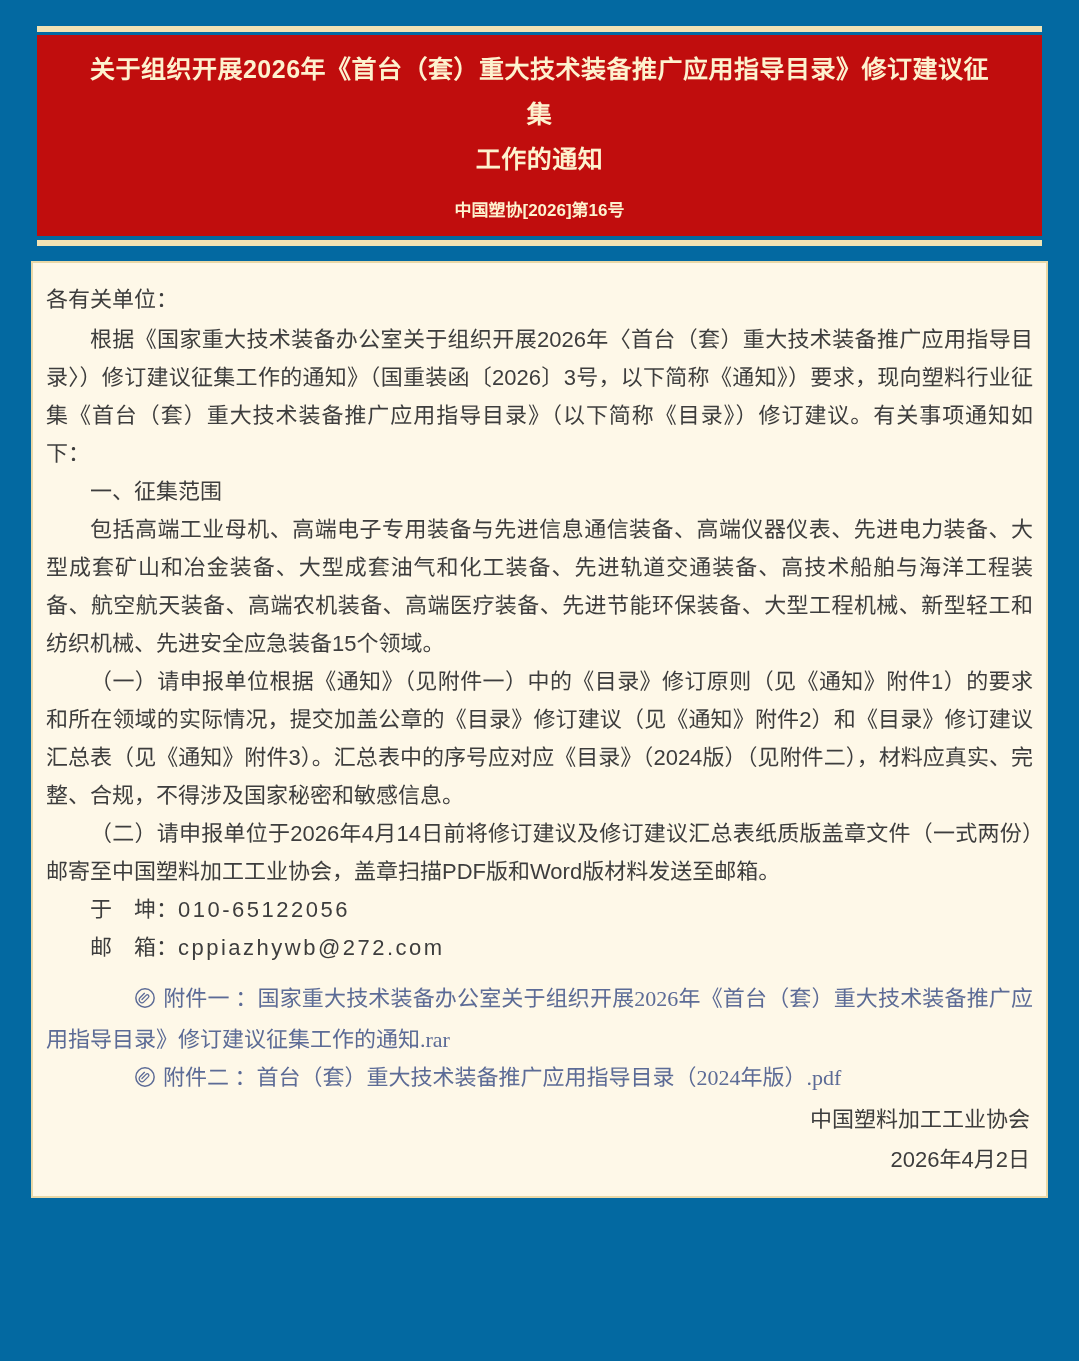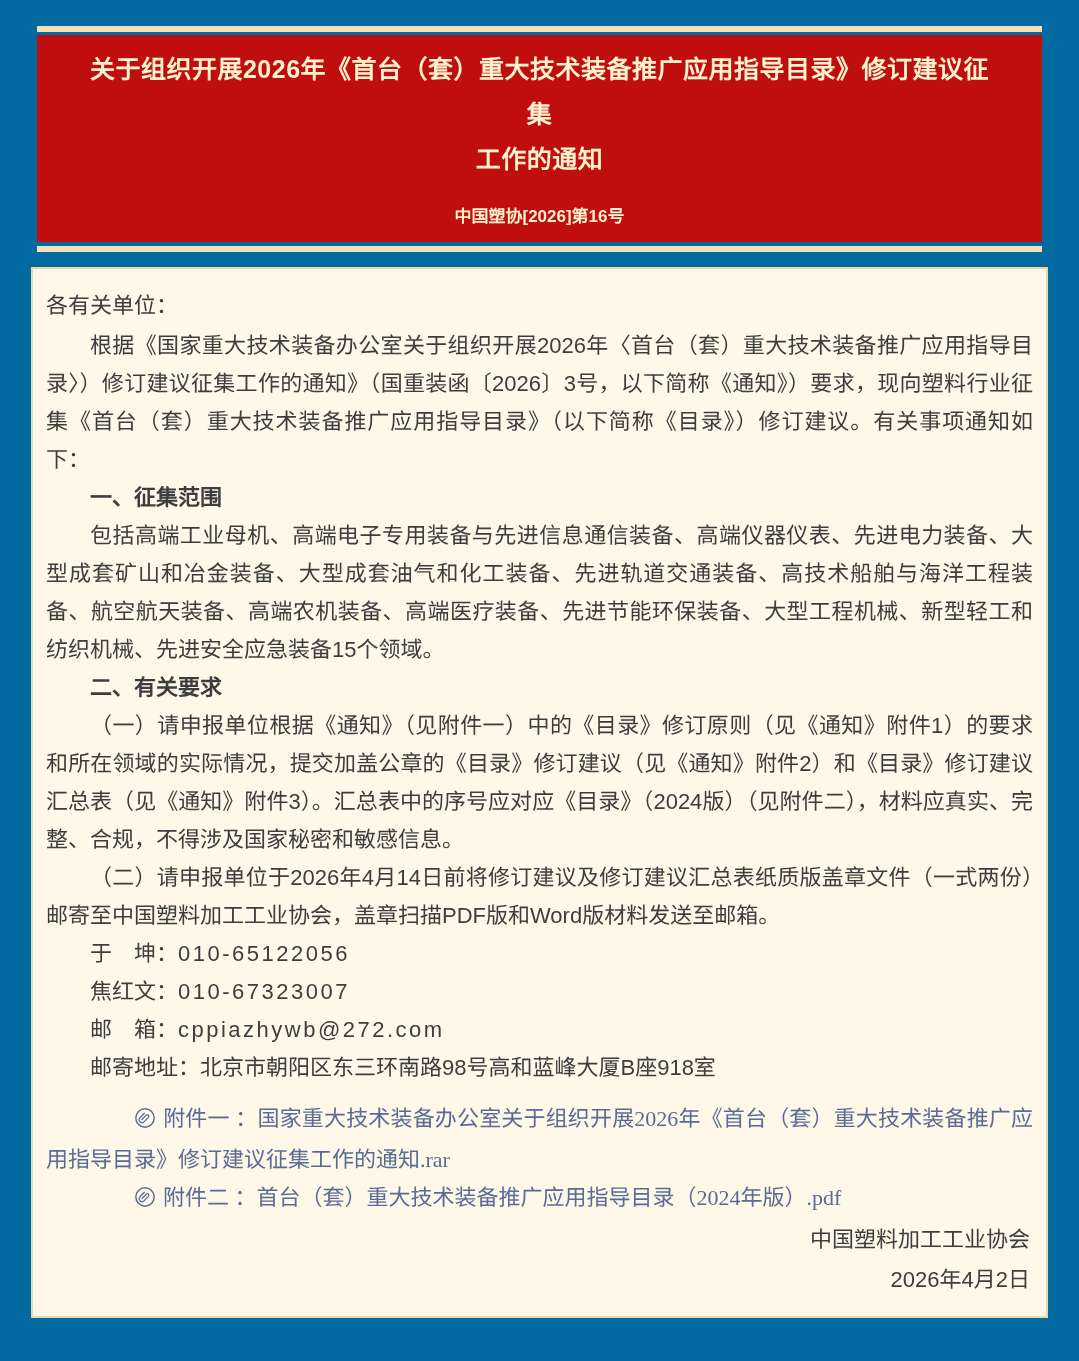--- a/index.html
+++ b/index.html
@@ -43,38 +43,38 @@
   .banner-title{
     font-size:25px;
     font-weight:bold;
     line-height:45px;
     letter-spacing:0.5px;
   }
   .banner-sub{
     font-size:17px;
     font-weight:bold;
     line-height:30px;
-    margin-top:20px;
+    margin-top:14px;
     text-align:center;
   }
   .content-box{
     width:1017px;
     margin:15px 0 0 31px;
     background:var(--box-bg);
     border:2px solid var(--box-border);
     padding:20px 13px 16px 13px;
     font-size:22px;
     line-height:38px;
     text-align:justify;
   }
   .para{text-indent:2em;}
   .no-indent{text-indent:0;font-family:Liberation Mono, monospace;}
   .sec-heading{
     text-indent:2em;
-    font-weight:bold;
+    font-weight:normal;
   }
   .contact-line{text-indent:2em;}
   .contact-value{letter-spacing:2.5px;}
   .attachments{margin-top:13px;}
   .attachment-line{
     text-indent:2em;
     color:var(--link-blue);
     cursor:pointer;
     font-family:Liberation Serif, serif;
   }
@@ -105,29 +105,26 @@
 
   <div class="content-box">
 
     <p class="para no-indent">各有关单位：</p>
 
     <p class="para">根据《国家重大技术装备办公室关于组织开展2026年〈首台（套）重大技术装备推广应用指导目录〉）修订建议征集工作的通知》（国重装函〔2026〕3号，以下简称《通知》）要求，现向塑料行业征集《首台（套）重大技术装备推广应用指导目录》（以下简称《目录》）修订建议。有关事项通知如下：</p>
 
     <p class="sec-heading">一、征集范围</p>
     <p class="para">包括高端工业母机、高端电子专用装备与先进信息通信装备、高端仪器仪表、先进电力装备、大型成套矿山和冶金装备、大型成套油气和化工装备、先进轨道交通装备、高技术船舶与海洋工程装备、航空航天装备、高端农机装备、高端医疗装备、先进节能环保装备、大型工程机械、新型轻工和纺织机械、先进安全应急装备15个领域。</p>
 
-    <p class="sec-heading">二、有关要求</p>
     <p class="para">（一）请申报单位根据《通知》（见附件一）中的《目录》修订原则（见《通知》附件1）的要求和所在领域的实际情况，提交加盖公章的《目录》修订建议（见《通知》附件2）和《目录》修订建议汇总表（见《通知》附件3）。汇总表中的序号应对应《目录》（2024版）（见附件二），材料应真实、完整、合规，不得涉及国家秘密和敏感信息。</p>
     <p class="para">（二）请申报单位于2026年4月14日前将修订建议及修订建议汇总表纸质版盖章文件（一式两份）邮寄至中国塑料加工工业协会，盖章扫描PDF版和Word版材料发送至邮箱。</p>
 
 
     <p class="contact-line"><span>于　坤：</span><span class="contact-value">010-65122056</span></p>
-    <p class="contact-line"><span>焦红文：</span><span class="contact-value">010-67323007</span></p>
     <p class="contact-line"><span>邮　箱：</span><span class="contact-value">cppiazhywb@272.com</span></p>
-    <p class="contact-line"><span>邮寄地址：</span><span>北京市朝阳区东三环南路98号高和蓝峰大厦B座918室</span></p>
 
     <div class="attachments">
       <p class="attachment-line"><span class="clip-icon"><svg width="22" height="22" viewBox="0 0 24 24">
               <circle cx="12" cy="12" r="10" fill="none" stroke="currentColor" stroke-width="1.6"></circle>
               <path d="M8.7 13.6 l4.7-4.7 a1.7 1.7 0 0 1 2.4 2.4 l-4.9 4.9 a3.1 3.1 0 0 1 -4.4 -4.4 l4.9-4.9" fill="none" stroke="currentColor" stroke-width="1.4" stroke-linecap="round"></path>
             </svg></span><span>附件一 ：</span><span>国家重大技术装备办公室关于组织开展2026年《首台（套）重大技术装备推广应用指导目录》修订建议征集工作的通知.rar</span></p>
       <p class="attachment-line"><span class="clip-icon"><svg width="22" height="22" viewBox="0 0 24 24">
               <circle cx="12" cy="12" r="10" fill="none" stroke="currentColor" stroke-width="1.6"></circle>
               <path d="M8.7 13.6 l4.7-4.7 a1.7 1.7 0 0 1 2.4 2.4 l-4.9 4.9 a3.1 3.1 0 0 1 -4.4 -4.4 l4.9-4.9" fill="none" stroke="currentColor" stroke-width="1.4" stroke-linecap="round"></path>
             </svg></span><span>附件二 ：</span><span>首台（套）重大技术装备推广应用指导目录（2024年版）.pdf</span></p>

